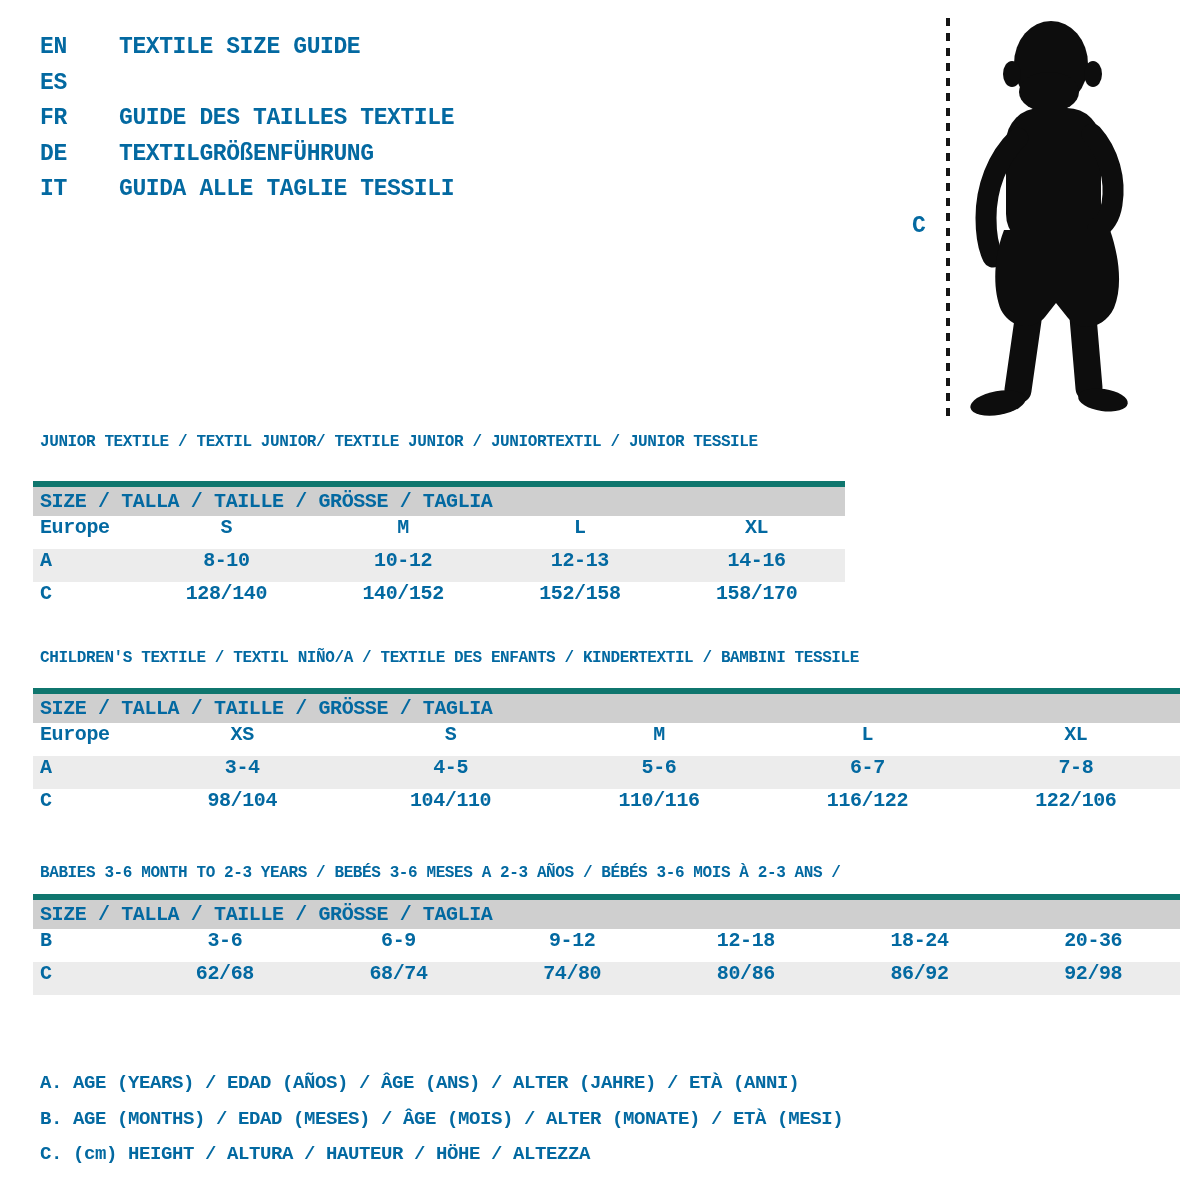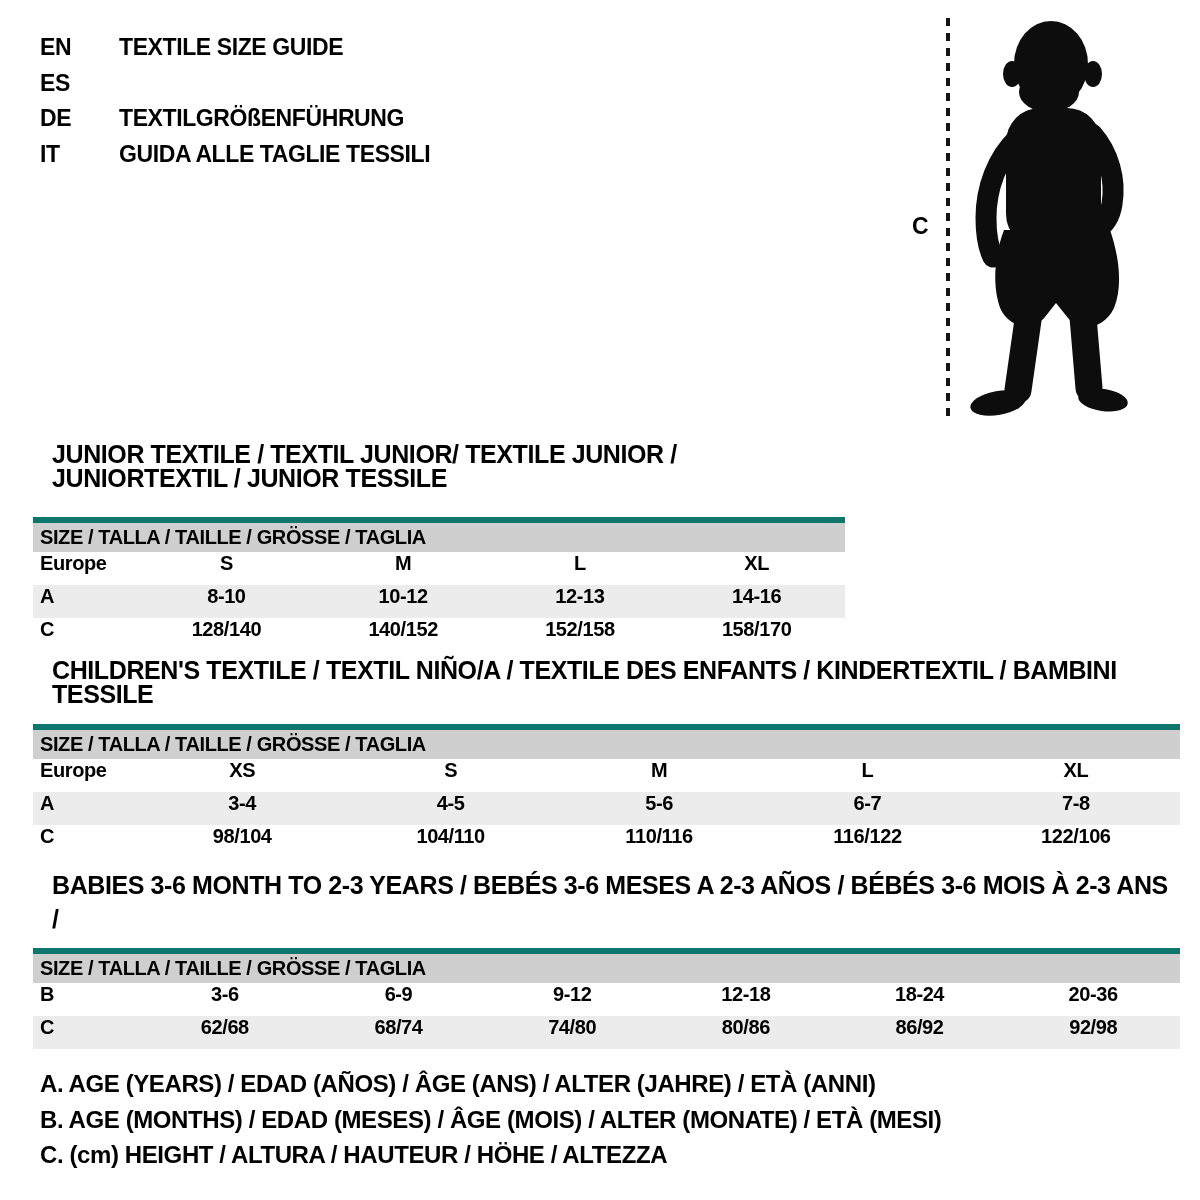--- a/index.html
+++ b/index.html
@@ -1,65 +1,69 @@
 <!DOCTYPE html>
 <html><head>
 <meta charset="utf-8">
 <style>
   html,body { margin:0; padding:0; background:#ffffff; }
   .page {
     position:relative; width:1200px; height:1200px; background:#ffffff;
-    font-family:Liberation Sans, sans-serif; font-weight:700; color:#000000;
+    font-family:Liberation Mono, monospace; font-weight:700; color:#0369a1;
     letter-spacing:-0.4px; overflow:hidden;
   }
 
   
   .lang-list { position:absolute; left:40px; top:30px; font-size:23px; }
   .lang-row  { display:flex; line-height:35.5px; }
   .lang-code { width:79px; }
 
   
   .c-label   { position:absolute; left:912px; top:213px; font-size:23px; }
   .dash-line { position:absolute; left:946px; top:18px; width:4px; height:398px;
                background:repeating-linear-gradient(to bottom,#141414 0 8px,rgba(0,0,0,0) 8px 15px); }
   .silhouette{ position:absolute; left:956px; top:12px; }
 
   
   .sect { position:absolute; left:33px; }
-  .sect-title { margin:12px; font-size:25px; line-height:24px; padding-left:7px; font-weight:700; }
+  .sect-title { margin:0; font-size:16px; line-height:24px; padding-left:7px; font-weight:700; }
   #sect-junior   { top:430px; width:812px; }
   #sect-junior   .tbl { margin-top:27px; }
   #sect-children { top:646px; width:1147px; }
   #sect-children .tbl { margin-top:18px; }
   #sect-babies   { top:856px; width:1147px; }
   #sect-babies   .sect-title { line-height:34px; }
   #sect-babies   .tbl { margin-top:4px; }
 
   .tbl-head { background:#cfcfcf; border-top:6px solid #0f766e; height:29px;
               line-height:29px; padding-left:7px; font-size:20px; }
   .tbl-row  { display:flex; align-items:flex-start; height:33px; font-size:20px; }
   .tbl-row.alt { background:#ececec; }
   .lbl { width:105px; padding-left:7px; box-sizing:border-box; }
   .col { flex:1; text-align:center; }
 
   
-  .legend { position:absolute; left:40px; top:1066px; font-size:24px; line-height:35.5px; }
+  .legend { position:absolute; left:40px; top:1066px; font-size:19px; line-height:35.5px; }
 </style>
 </head>
 <body>
 
 <div class="page">
 
   <section class="lang-list">
     <div class="lang-row">
       <span class="lang-code">EN</span>
       <span class="lang-label">TEXTILE SIZE GUIDE</span>
     </div>
     <div class="lang-row">
       <span class="lang-code">ES</span>
+    </div>
+    <div class="lang-row">
+      <span class="lang-code">FR</span>
+      <span class="lang-label">GUIDE DES TAILLES TEXTILE</span>
     </div>
     <div class="lang-row">
       <span class="lang-code">DE</span>
       <span class="lang-label">TEXTILGRÖßENFÜHRUNG</span>
     </div>
     <div class="lang-row">
       <span class="lang-code">IT</span>
       <span class="lang-label">GUIDA ALLE TAGLIE TESSILI</span>
     </div>
   </section>

